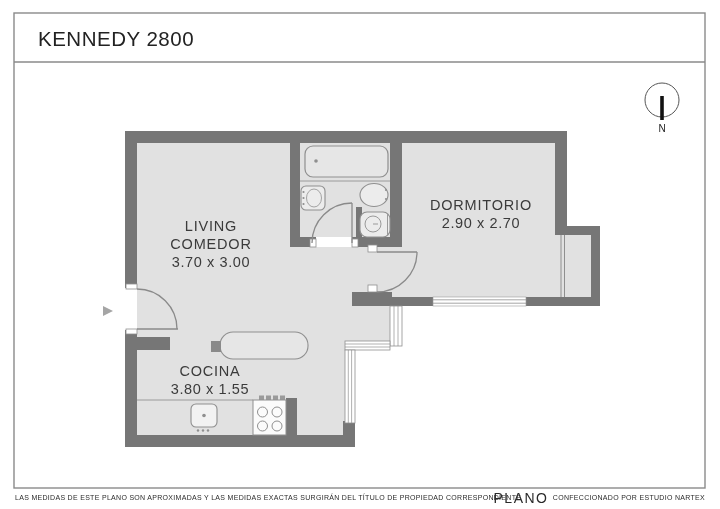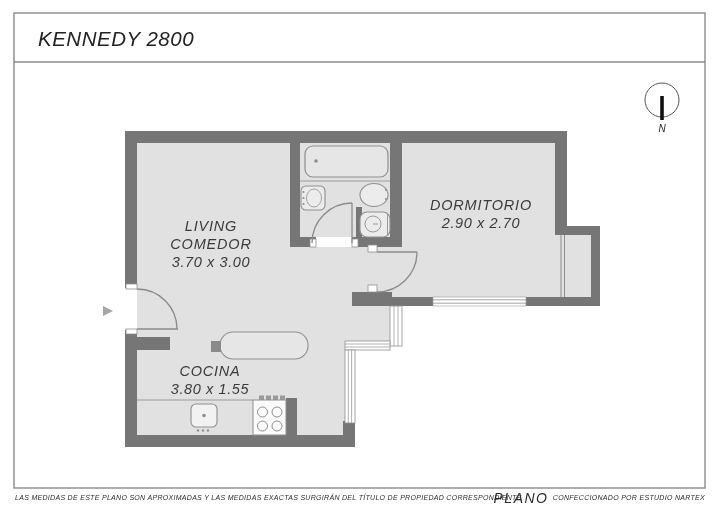--- a/index.html
+++ b/index.html
@@ -1,19 +1,18 @@
 <!DOCTYPE html>
 <html><head>
 <meta charset="utf-8">
 <style>
   html,body{margin:0;padding:0;background:#fff;}
   .page{
     position:relative;width:720px;height:509px;background:#ffffff;overflow:hidden;
     font-family:"Liberation Sans",sans-serif;
-    font-style:italic;
   }
   svg text{font-family:"Liberation Sans",sans-serif;fill:#3b3b3b;}
   .title-text{font-size:20.5px;letter-spacing:.5px;fill:#222;}
   .room-name{font-size:14.5px;letter-spacing:.8px;}
   .room-dim{font-size:14.5px;letter-spacing:.6px;}
   .footer-small{font-size:7px;letter-spacing:.3px;fill:#2a2a2a;}
   .footer-plano{font-size:14px;letter-spacing:1.5px;fill:#2a2a2a;}
   .compass-n{font-size:10px;fill:#222;}
 </style>
 </head>

